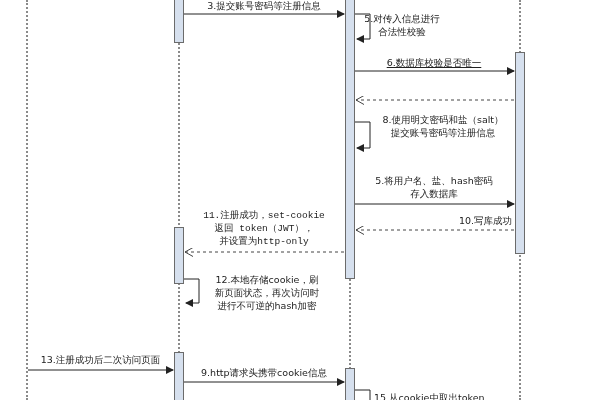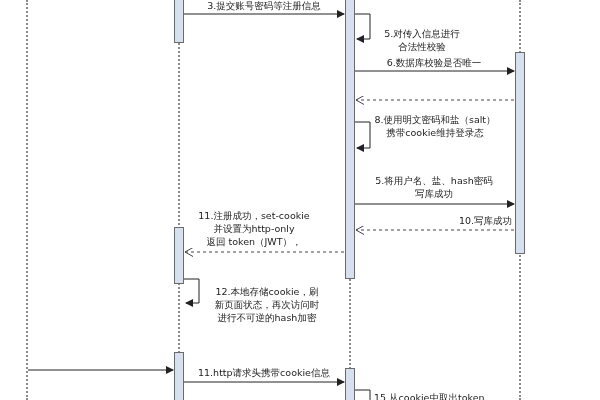--- a/index.html
+++ b/index.html
@@ -58,46 +58,47 @@
 
     <line x1="28" y1="370" x2="173" y2="370" stroke="#222" stroke-width="1" marker-end="url(#solidHead)"></line>
 
     <line x1="184" y1="382" x2="344" y2="382" stroke="#222" stroke-width="1" marker-end="url(#solidHead)"></line>
 
     <polyline points="355,390 370,390 370,402" fill="none" stroke="#222" stroke-width="1"></polyline>
   </svg>
 
   <div class="msg-label" style="left:186px; top:-1px; width:156px;">3.提交账号密码等注册信息</div>
 
-  <div class="self-label" style="left:372px; top:12px; width:100px;margin-top:15px;">
+  <div class="self-label" style="left:352px; top:12px; width:100px;">
     <div>5.对传入信息进行</div>
     <div>合法性校验</div>
   </div>
 
-  <div class="msg-label" style="left:356px; top:56px; width:156px;">6.数据库校验是否唯一</div>
+  <div class="msg-label" style="left:356px; top:56px; width:156px;text-decoration:underline;">6.数据库校验是否唯一</div>
 
-  <div class="self-label" style="left:360px; top:113px; width:150px;">
+  <div class="self-label" style="left:368px; top:113px; width:150px;">
     <div>8.使用明文密码和盐（salt）</div>
-    <div>携带cookie维持登录态</div>
+    <div>提交账号密码等注册信息</div>
   </div>
 
   <div class="msg-label" style="left:356px; top:174px; width:156px;">
     <div>5.将用户名、盐、hash密码</div>
-    <div>写库成功</div>
+    <div>存入数据库</div>
   </div>
 
   <div class="msg-label" style="left:356px; top:214px; width:156px;text-align:right;">10.写库成功</div>
 
-  <div class="msg-label" style="left:176px; top:209px; width:156px;">
+  <div class="msg-label" style="left:186px; top:209px; width:156px;font-family:Liberation Mono, monospace;">
     <div>11.注册成功，set-cookie</div>
+    <div>返回 token（JWT），</div>
     <div>并设置为http-only</div>
-    <div>返回 token（JWT），</div>
   </div>
 
-  <div class="self-label" style="left:202px; top:285px; width:130px;">
+  <div class="self-label" style="left:202px; top:273px; width:130px;">
     <div>12.本地存储cookie，刷</div>
     <div>新页面状态，再次访问时</div>
     <div>进行不可逆的hash加密</div>
   </div>
 
-  <div class="msg-label" style="left:186px; top:366px; width:156px;">11.http请求头携带cookie信息</div>
+  <div class="msg-label" style="left:28px; top:353px; width:145px;">13.注册成功后二次访问页面</div>
+  <div class="msg-label" style="left:186px; top:366px; width:156px;">9.http请求头携带cookie信息</div>
   <div class="self-label" style="left:374px; top:391px; text-align:left;">15.从cookie中取出token</div>
 </div>
 
 </body></html>

